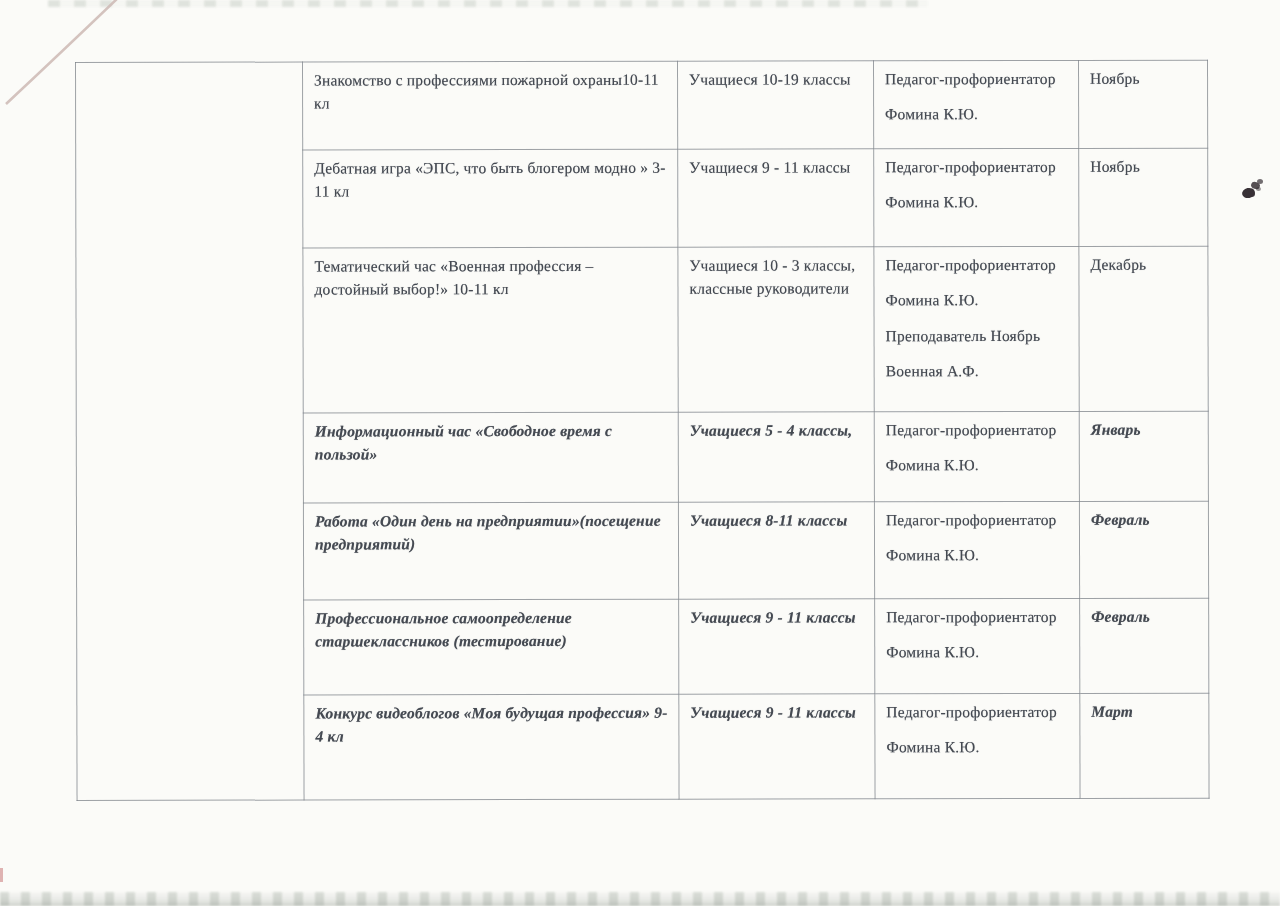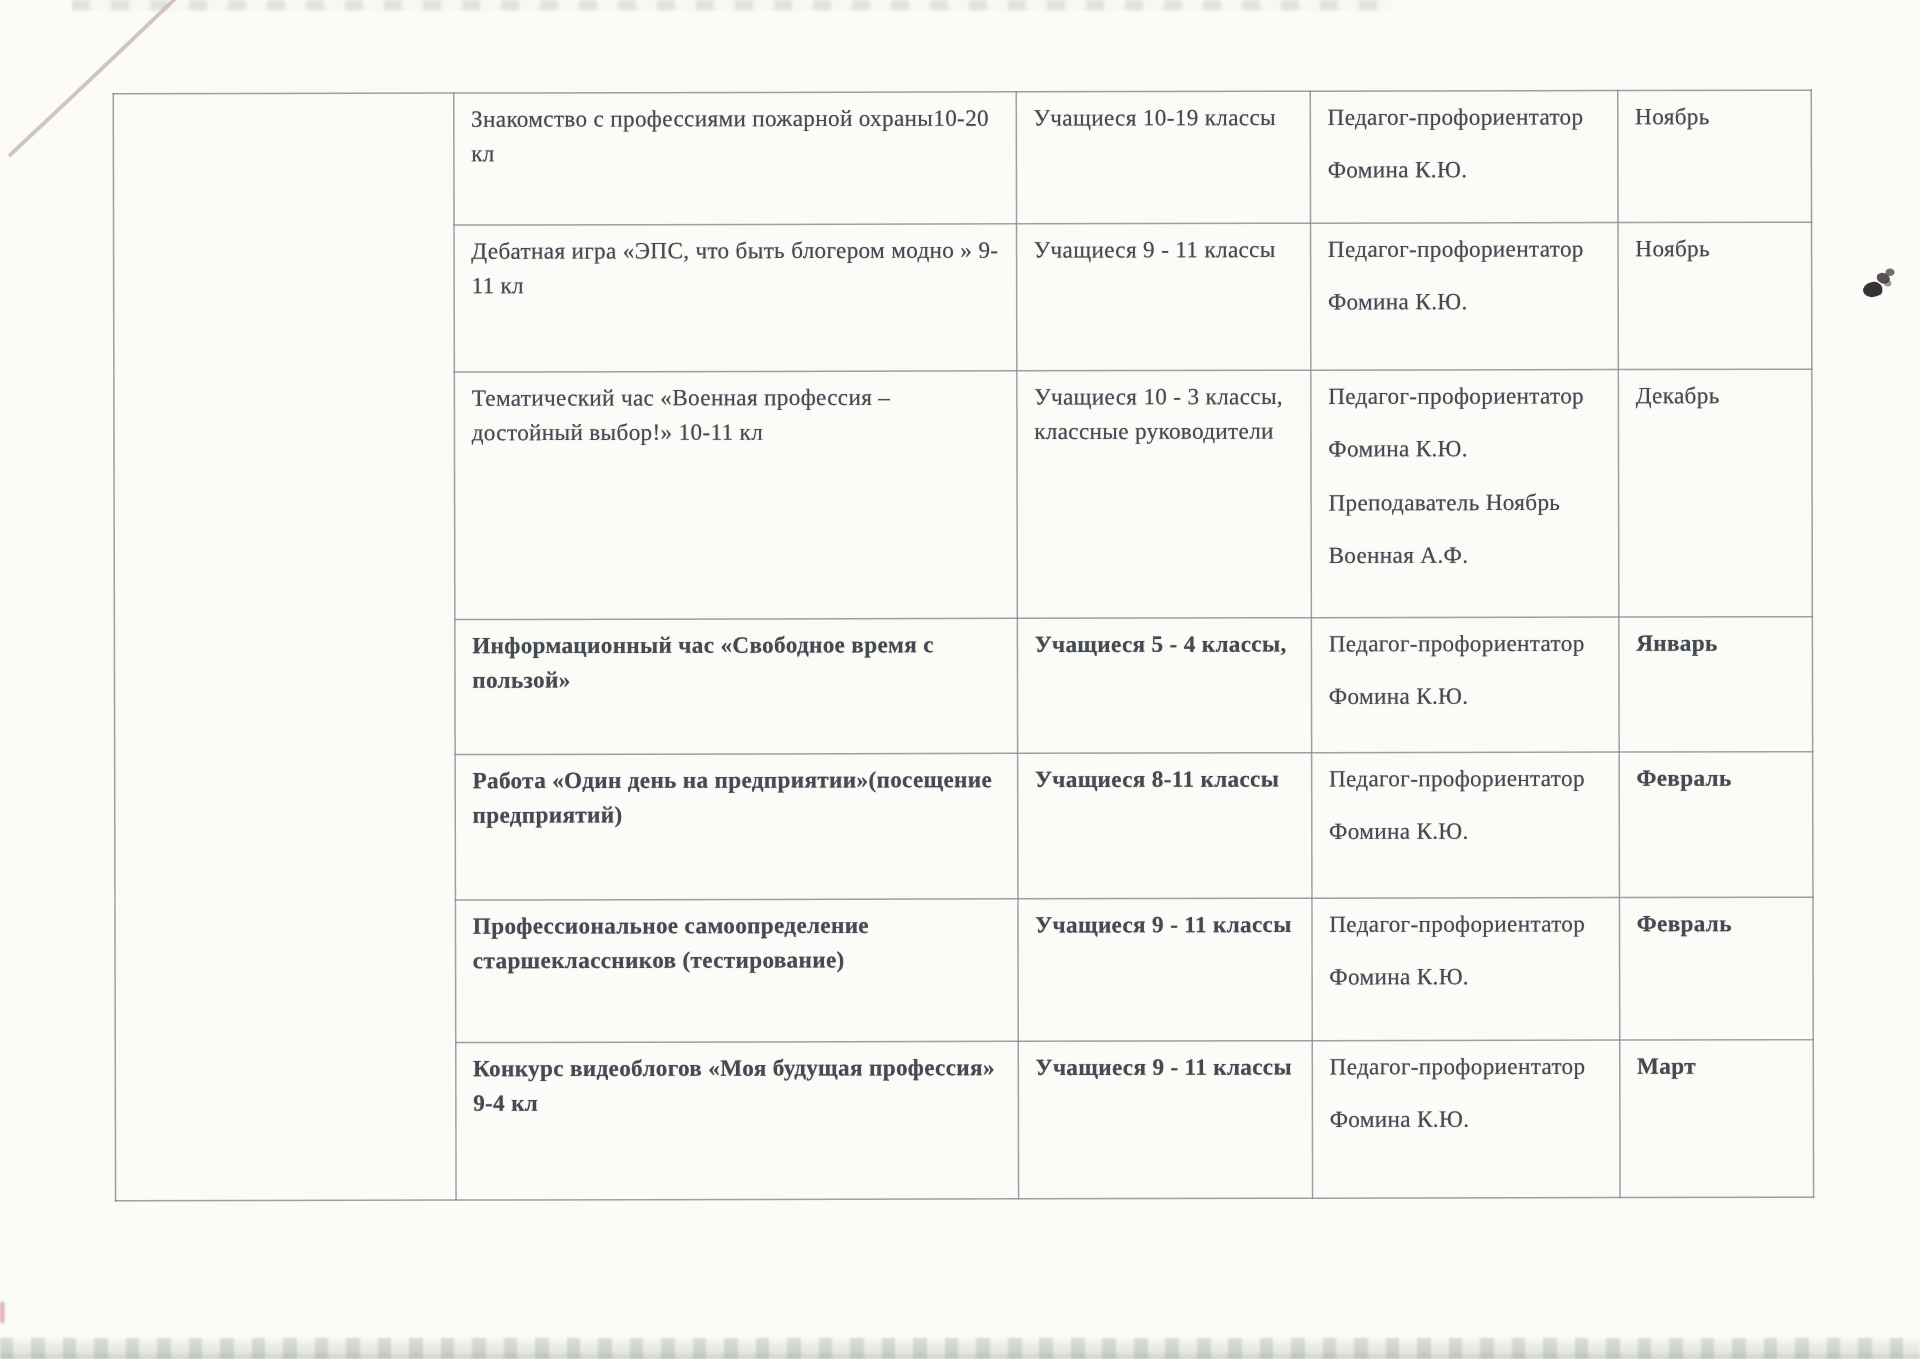--- a/index.html
+++ b/index.html
@@ -56,21 +56,21 @@
     overflow:hidden;
   }
   col.w-spacer{width:227px;}
   col.w-act{width:375px;}
   col.w-part{width:196px;}
   col.w-resp{width:205px;}
   col.w-month{width:129px;}
   td.c-spacer{background:transparent;}
   td.c-resp p{margin:0 0 12px 0;}
   td.c-month{padding-left:12px;}
-  tr.emph td.c-act, tr.emph td.c-part, tr.emph td.c-month{font-weight:bold;}
+  tr.emph td.c-act, tr.emph td.c-part, tr.emph td.c-month{font-weight:bold;font-style:italic;}
   tr.h1{height:88px;} tr.h2{height:98px;} tr.h3{height:165px;}
   tr.h4{height:90px;} tr.h5{height:97px;} tr.h6{height:95px;} tr.h7{height:105px;}
 </style>
 </head>
 <body>
 
 <div class="scan-edge-top"></div>
 <div class="scan-edge-bottom"></div>
 <div class="red-edge-mark"></div>
 
@@ -92,31 +92,31 @@
       <col class="w-spacer">
         <col class="w-act">
         <col class="w-part">
         <col class="w-resp">
         <col class="w-month">
     </colgroup>
     <tbody>
 
       <tr class="h1">
         <td class="c-spacer" rowspan="7"></td>
-        <td class="c-act">Знакомство с профессиями пожарной охраны10-20 кл</td>
+        <td class="c-act">Знакомство с профессиями пожарной охраны10-11 кл</td>
         <td class="c-part">Учащиеся 10-19 классы</td>
         <td class="c-resp">
           <p>Педагог-профориентатор</p>
           <p>Фомина К.Ю.</p>
         </td>
         <td class="c-month">Ноябрь</td>
       </tr>
 
       <tr class="h2">
-        <td class="c-act">Дебатная игра «ЭПС, что быть блогером модно » 9-11 кл</td>
+        <td class="c-act">Дебатная игра «ЭПС, что быть блогером модно » 3-11 кл</td>
         <td class="c-part">Учащиеся 9 - 11 классы</td>
         <td class="c-resp">
           <p>Педагог-профориентатор</p>
           <p>Фомина К.Ю.</p>
         </td>
         <td class="c-month">Ноябрь</td>
       </tr>
 
       <tr class="h3">
         <td class="c-act">Тематический  час «Военная профессия – достойный выбор!» 10-11 кл</td>

